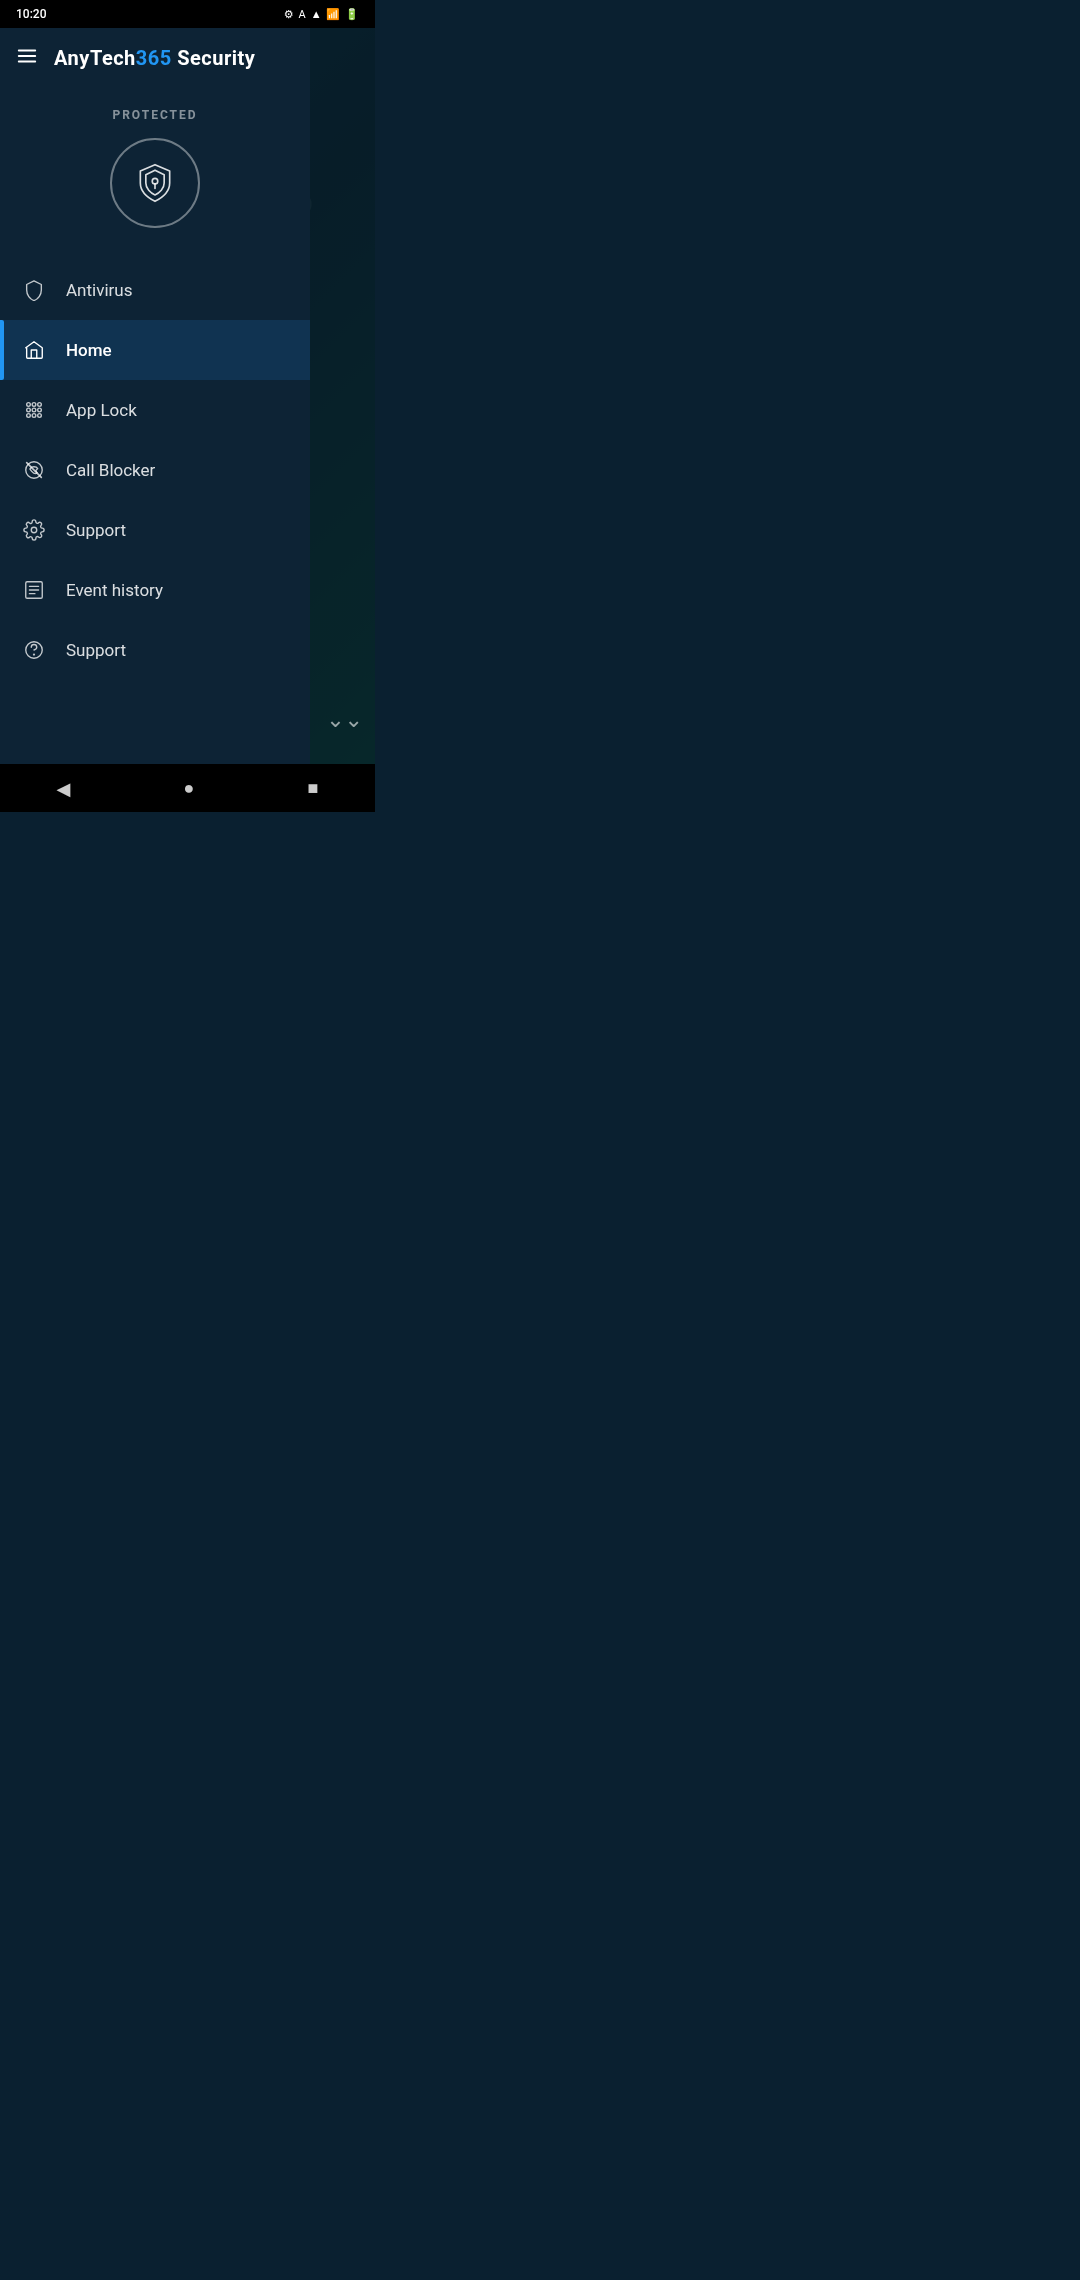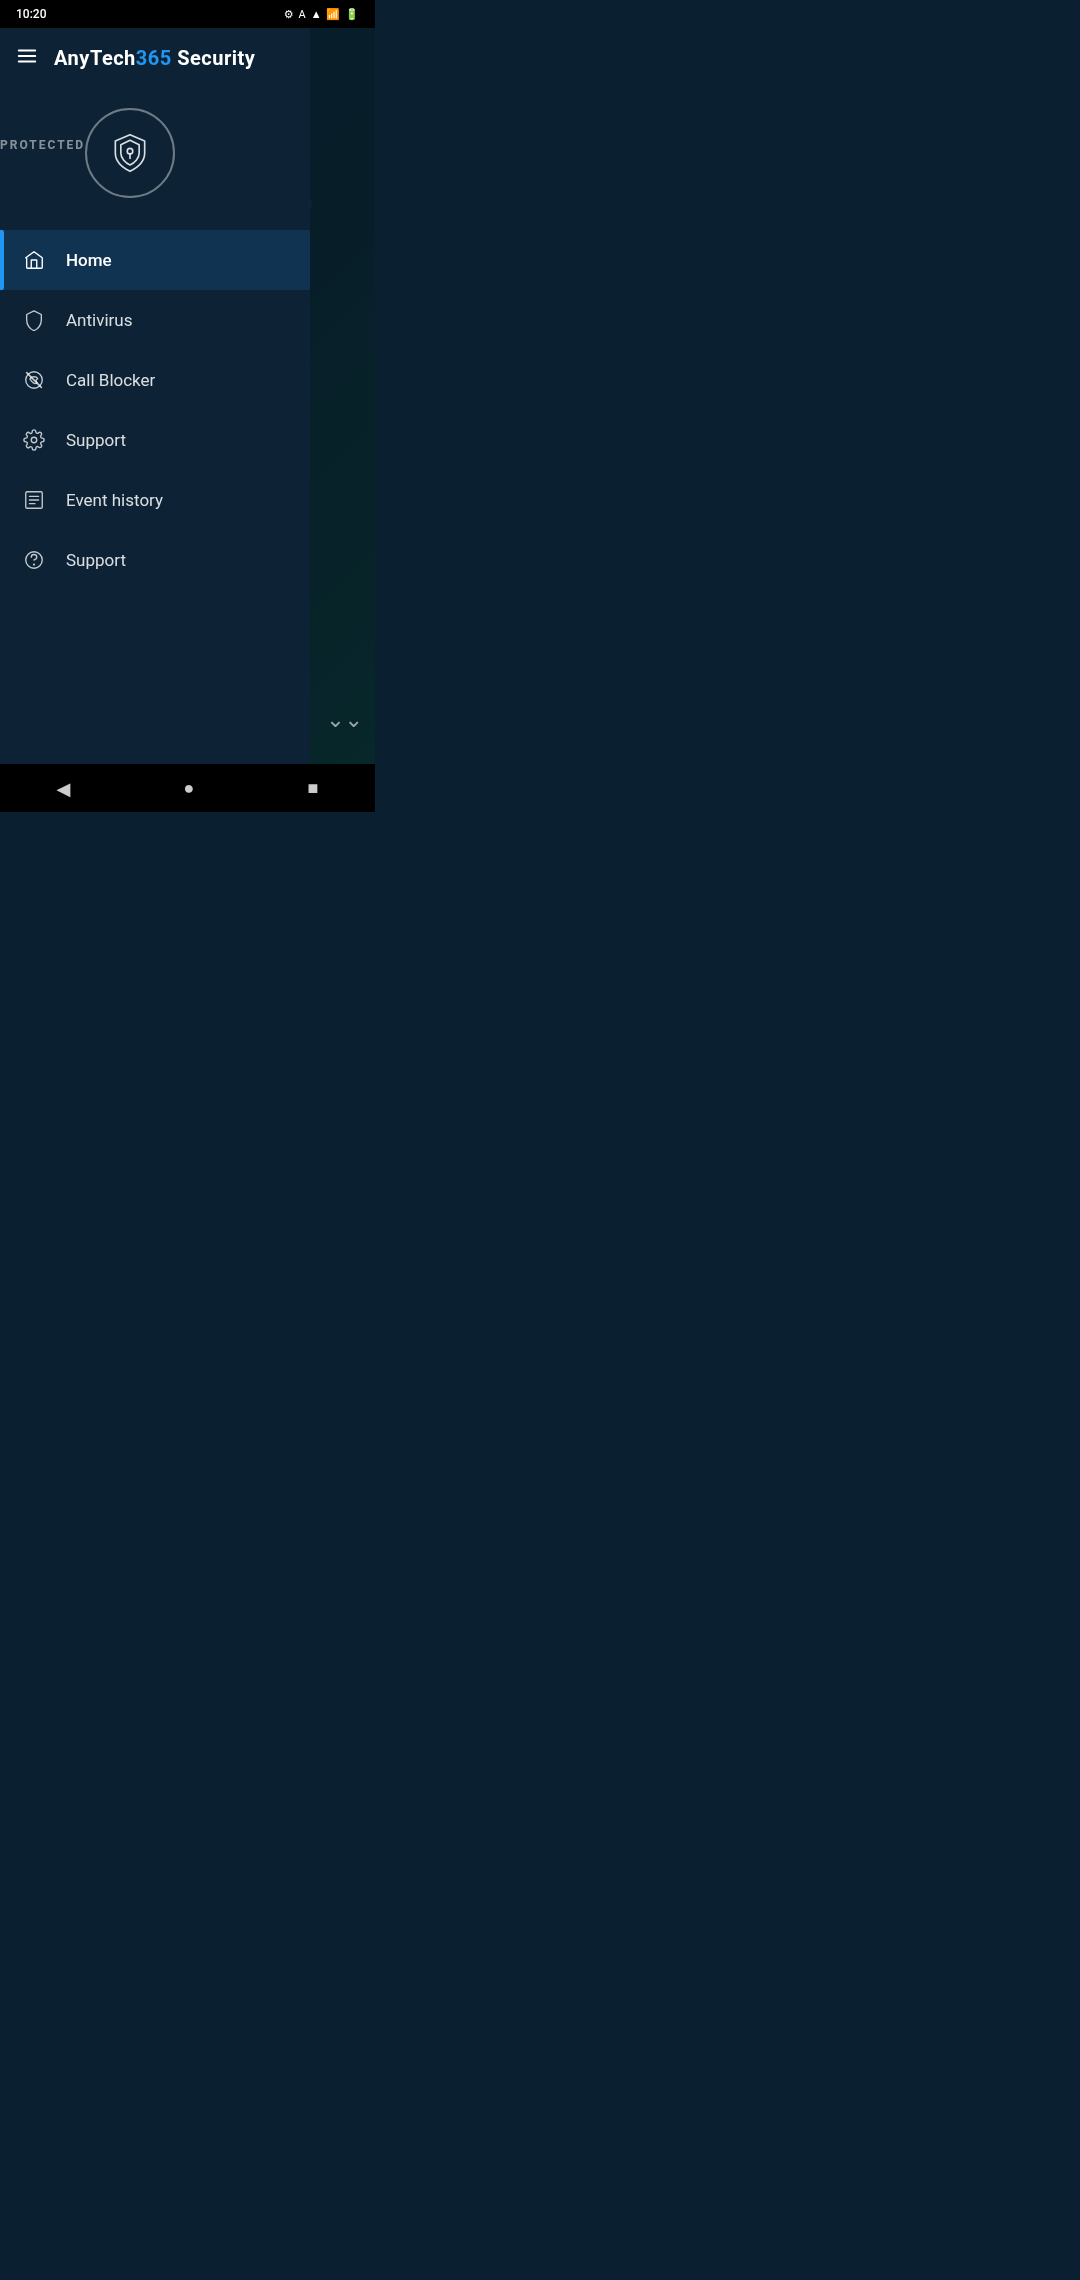--- a/index.html
+++ b/index.html
@@ -103,21 +103,21 @@
       color: white;
       letter-spacing: 0.5px;
     }
     .app-title-blue {
       color: #2196f3;
     }
 
     
     .protected-section {
       display: flex;
-      flex-direction: row;
+      flex-direction: column;
       align-items: center;
       padding: 20px 0 24px;
       background: #0d2335;
     }
     .protected-label {
       color: rgba(255,255,255,0.5);
       font-size: 12px;
       font-weight: 700;
       letter-spacing: 2px;
       margin-bottom: 16px;
@@ -281,41 +281,57 @@
         <path d="M24 4 L40 11 L40 24 C40 33 32 40 24 44 C16 40 8 33 8 24 L8 11 Z"></path>
         <path d="M24 10 L34 15 L34 24 C34 30 29 35 24 37 C19 35 14 30 14 24 L14 15 Z"></path>
         <circle cx="24" cy="22" r="3" stroke="rgba(255,255,255,0.85)" fill="none"></circle>
         <line x1="24" y1="25" x2="24" y2="30"></line>
       </svg>
     </div>
   </div>
 
   <div class="nav-list">
 
+    <div class="nav-item">
+      <div class="nav-icon">
+        <svg viewBox="0 0 24 24">
+            <path d="M12 2L4 6v6c0 5.25 3.5 10.15 8 11.5C16.5 22.15 20 17.25 20 12V6l-8-4z"></path>
+          </svg>
+      </div>
+      <span class="nav-label">Antivirus</span>
+    </div>
+
     <div class="nav-item active">
       <div class="active-indicator"></div>
       <div class="nav-icon">
         <svg viewBox="0 0 24 24">
             <path d="M3 9.5L12 3l9 6.5V20a1 1 0 01-1 1H5a1 1 0 01-1-1V9.5z"></path>
             <path d="M9 21V12h6v9"></path>
           </svg>
       </div>
       <span class="nav-label">Home</span>
     </div>
 
-    <div class="nav-item">
-      <div class="nav-icon">
-        <svg viewBox="0 0 24 24">
-            <path d="M12 2L4 6v6c0 5.25 3.5 10.15 8 11.5C16.5 22.15 20 17.25 20 12V6l-8-4z"></path>
-          </svg>
-      </div>
-      <span class="nav-label">Antivirus</span>
-    </div>
-
-
+
+    <div class="nav-item">
+      <div class="nav-icon">
+        <svg viewBox="0 0 24 24">
+          <circle cx="6" cy="6" r="2"></circle>
+            <circle cx="12" cy="6" r="2"></circle>
+            <circle cx="18" cy="6" r="2"></circle>
+          <circle cx="6" cy="12" r="2"></circle>
+            <circle cx="12" cy="12" r="2"></circle>
+            <circle cx="18" cy="12" r="2"></circle>
+          <circle cx="6" cy="18" r="2"></circle>
+            <circle cx="12" cy="18" r="2"></circle>
+            <circle cx="18" cy="18" r="2"></circle>
+        </svg>
+      </div>
+      <span class="nav-label">App Lock</span>
+    </div>
 
 
     <div class="nav-item">
       <div class="nav-icon">
         <svg viewBox="0 0 24 24">
           <circle cx="12" cy="12" r="9"></circle>
           <path d="M8 10.5s1-2 4-2 4 2 4 2l-1.5 1.5c-.5.5-.5 1-.2 1.5.5.8 1.2 1.5 1.2 1.5s-1 1-2 1c-1 0-2.5-.8-4-2.5S7 10.5 8 10.5z"></path>
           <line x1="4" y1="4" x2="20" y2="20" stroke-width="1.8"></line>
         </svg>
       </div>

